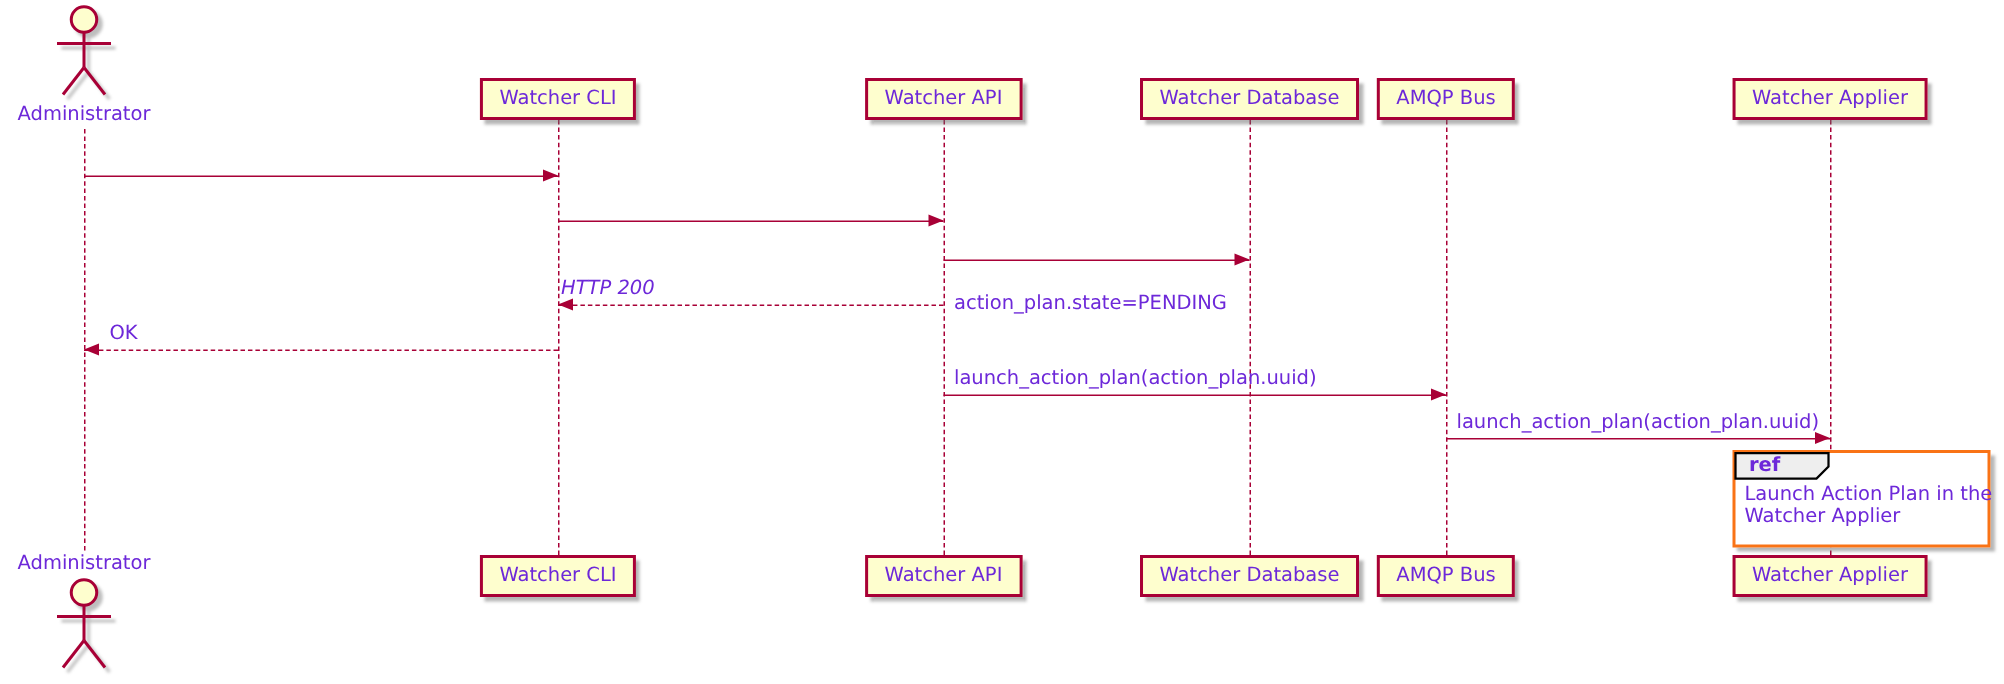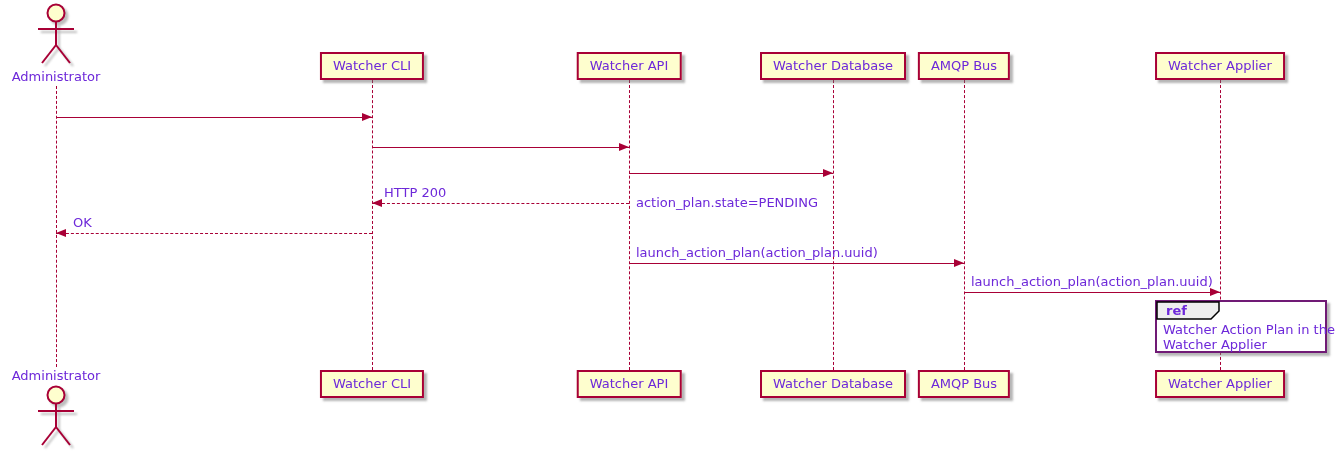--- a/index.html
+++ b/index.html
@@ -57,23 +57,23 @@
     border-left: 10px solid #A80036;
   }
   .arrow.left {
     border-top: 4px solid transparent;
     border-bottom: 4px solid transparent;
     border-right: 10px solid #A80036;
   }
   .ref-box {
     position: absolute;
     left: 1155px; top: 300px;
-    width: 172px; height: 53px;
+    width: 172px; height: 65px;
     background: #ffffff;
-    border: 2px solid #701a75;
+    border: 2px solid #f97316;
     box-sizing: border-box;
     box-shadow: 3px 3px 2px rgba(110,110,110,0.5);
     z-index: 3;
   }
   .ref-header { position: absolute; left: -1px; top: -1px; width: 72px; height: 19px; }
   .ref-keyword {
     position: absolute; left: 9px; top: 0px;
     font-weight: bold; line-height: 17px;
   }
   .ref-text {
@@ -113,21 +113,21 @@
   <div class="msg-line solid" style="left:56px; top:117px; width:316px;"></div>
   <div class="arrow right" style="left:362px; top:113px;"></div>
 
   <div class="msg-line solid" style="left:372px; top:147px; width:257px;"></div>
   <div class="arrow right" style="left:619px; top:143px;"></div>
 
   <div class="msg-label" style="left:636px; top:156px;margin-top:40px;">action_plan.state=PENDING</div>
   <div class="msg-line solid" style="left:629px; top:173px; width:204px;"></div>
   <div class="arrow right" style="left:823px; top:169px;"></div>
 
-  <div class="msg-label" style="left:384px; top:186px;">HTTP 200</div>
+  <div class="msg-label" style="left:374px; top:186px;font-style:italic;">HTTP 200</div>
   <div class="msg-line dashed" style="left:372px; top:203px; width:257px;"></div>
   <div class="arrow left" style="left:372px; top:199px;"></div>
 
   <div class="msg-label" style="left:73px; top:216px;">OK</div>
   <div class="msg-line dashed" style="left:56px; top:233px; width:316px;"></div>
   <div class="arrow left" style="left:56px; top:229px;"></div>
 
   <div class="msg-label" style="left:636px; top:246px;">launch_action_plan(action_plan.uuid)</div>
   <div class="msg-line solid" style="left:629px; top:263px; width:335px;"></div>
   <div class="arrow right" style="left:954px; top:259px;"></div>
@@ -135,21 +135,21 @@
   <div class="msg-label" style="left:971px; top:275px;">launch_action_plan(action_plan.uuid)</div>
   <div class="msg-line solid" style="left:964px; top:292px; width:256px;"></div>
   <div class="arrow right" style="left:1210px; top:288px;"></div>
 
   <div class="ref-box">
     <svg class="ref-header" width="72" height="19" viewBox="0 0 72 19">
       <path d="M1,1 H63 V10 L55,18 H1 Z" fill="#EEEEEE" stroke="#000000" stroke-width="1.5"></path>
     </svg>
     <div class="ref-keyword">ref</div>
     <div class="ref-text">
-      <div>Watcher Action Plan in the</div>
+      <div>Launch Action Plan in the</div>
       <div>Watcher Applier</div>
     </div>
   </div>
 
   <div class="pbox" style="left:372px; top:370px;">Watcher CLI</div>
   <div class="pbox" style="left:629px; top:370px;">Watcher API</div>
   <div class="pbox" style="left:833px; top:370px;">Watcher Database</div>
   <div class="pbox" style="left:964px; top:370px;">AMQP Bus</div>
   <div class="pbox" style="left:1220px;top:370px;">Watcher Applier</div>
 

